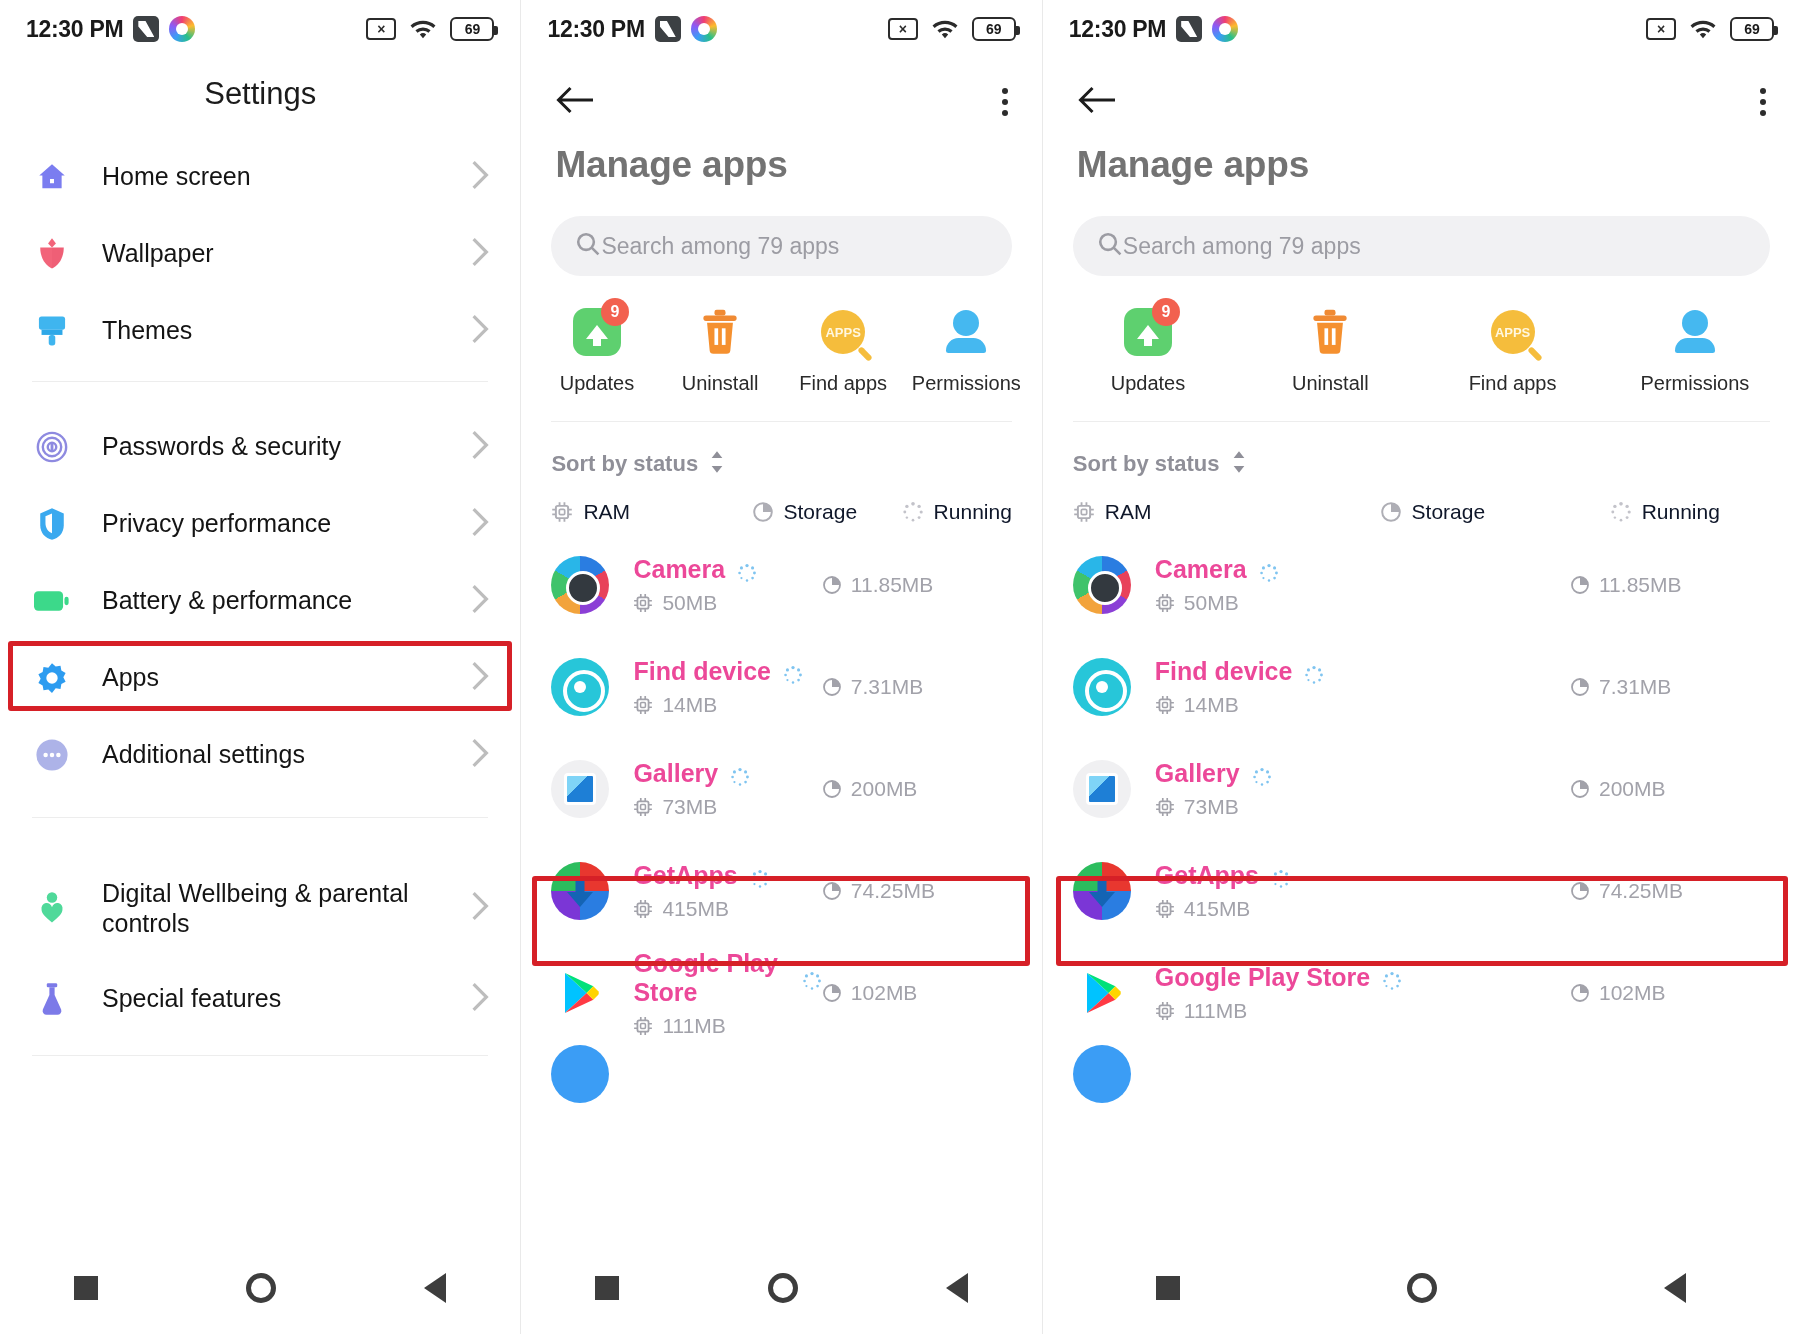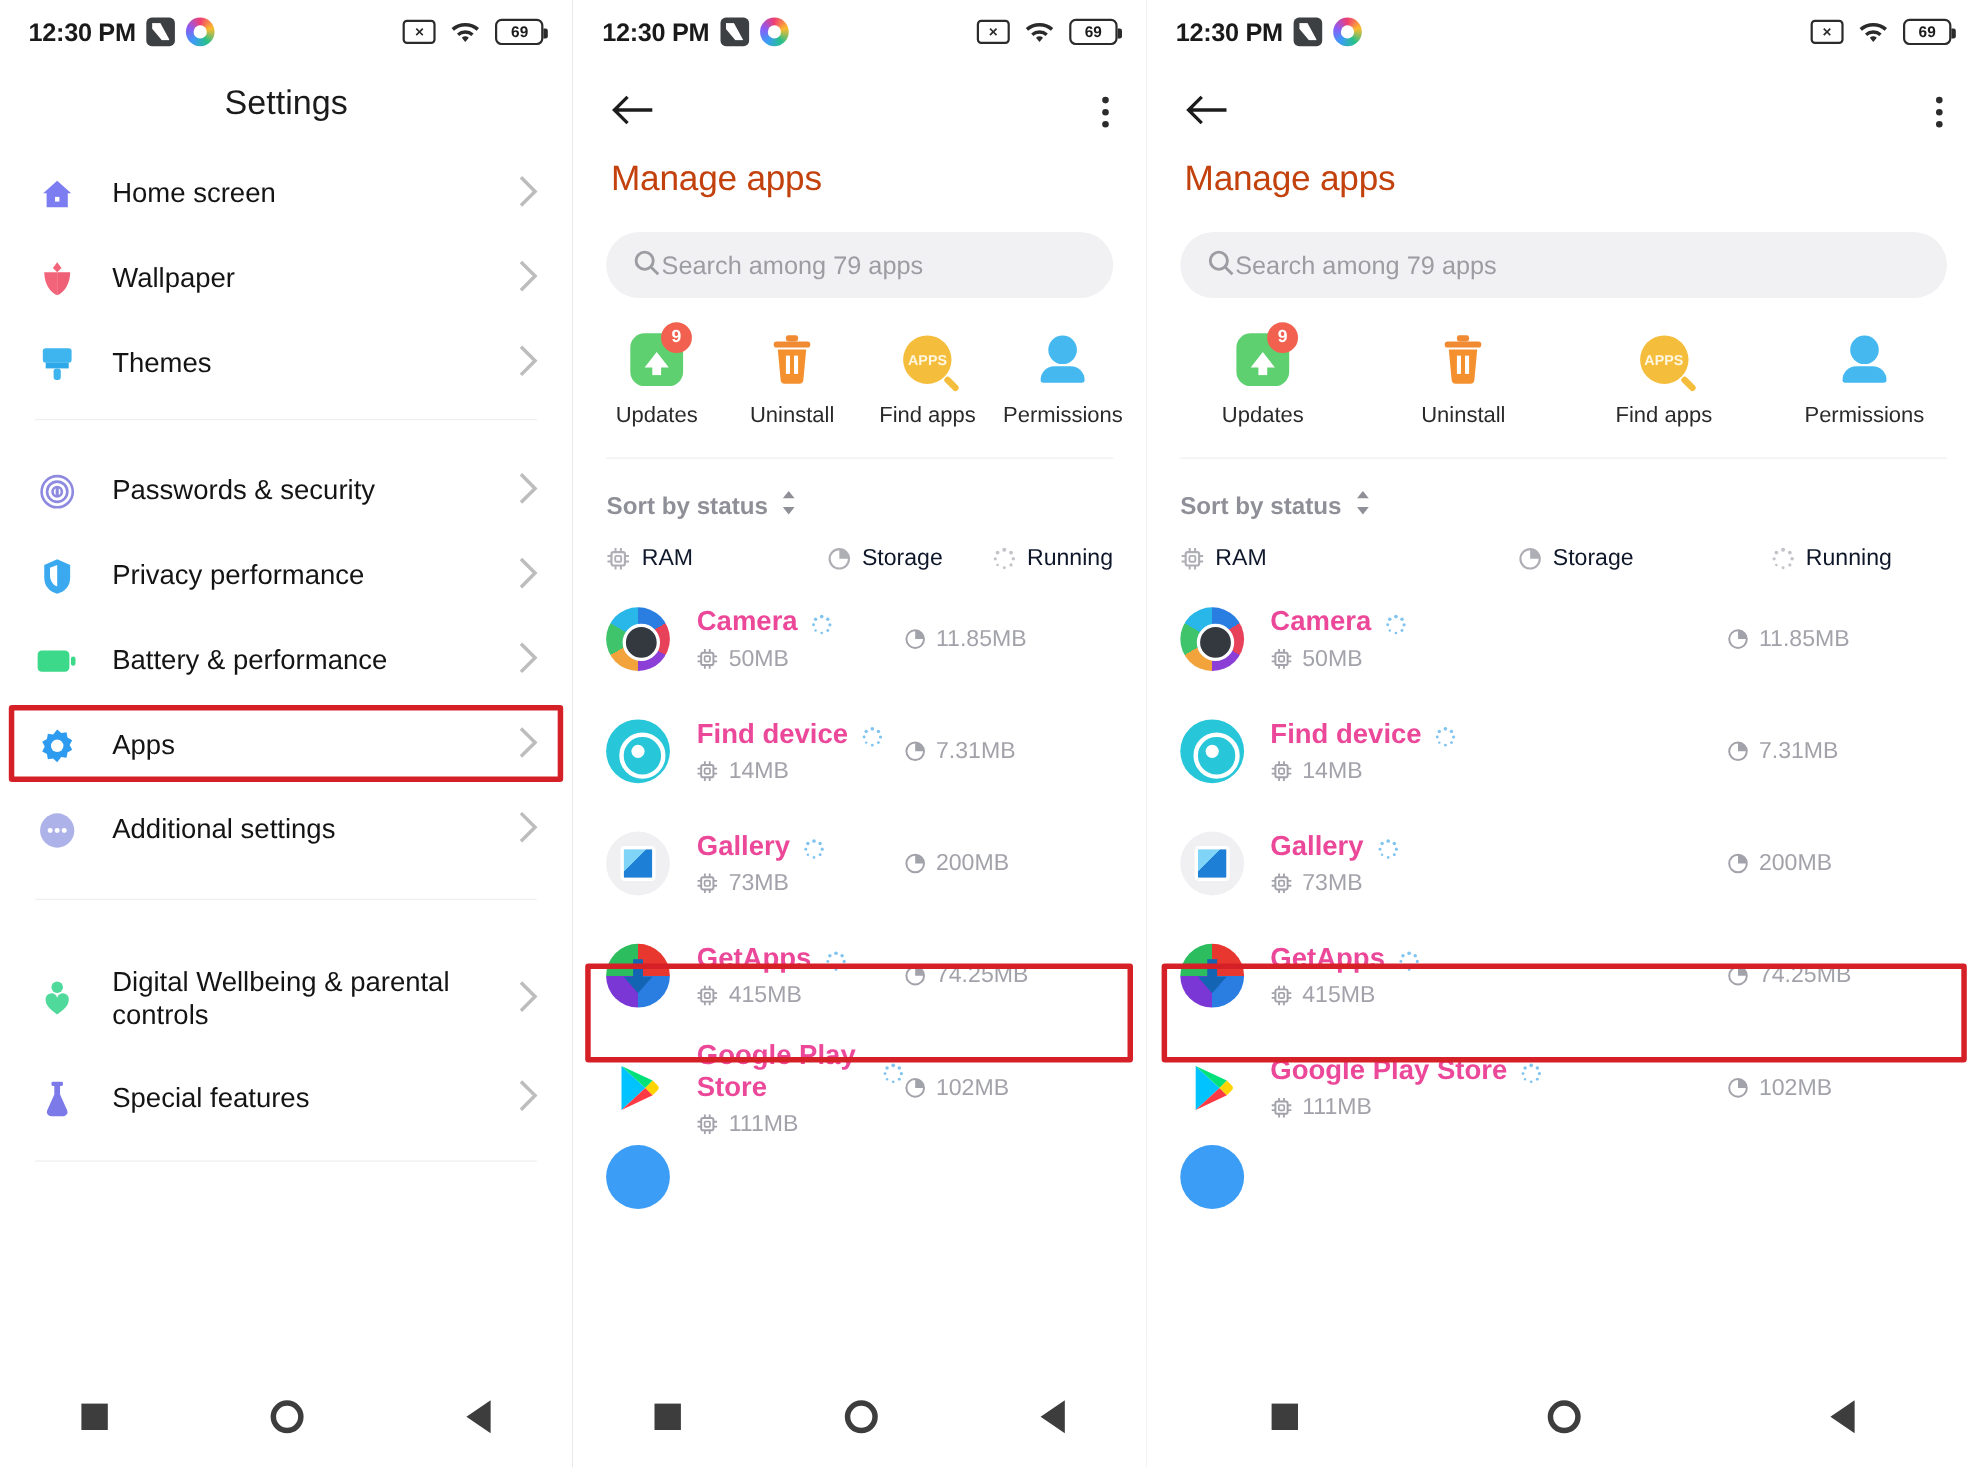--- a/index.html
+++ b/index.html
@@ -14,21 +14,21 @@
   .panel { position: relative; height: 1334px; background: #fff; }
   .panel-1 { width: 521px; }
   .panel-2 { width: 521px; }
   .panel-3 { width: 758px; }
 
   
   .statusbar {
     height: 58px; display: flex; align-items: center;
     padding: 0 26px; font-size: 23px; font-weight: bold; color: #1a1a1a;
   }
-  .sb-left { display: flex; gap: 10px; }
+  .sb-left { display: flex; align-items: center; gap: 10px; }
   .sb-right { margin-left: auto; display: flex; align-items: center; gap: 12px; }
   .sb-time { letter-spacing: -0.3px; }
 
   .icon-gpay {
     width: 26px; height: 26px; position: relative; display: inline-block;
     background: #3c4043; border-radius: 5px; overflow: hidden;
   }
   .icon-gpay::before {
     content: ""; position: absolute; left: 5px; top: 5px;
     width: 16px; height: 16px; background: #fff;
@@ -85,21 +85,21 @@
     position: absolute; border: 5px solid #d62027; border-radius: 3px;
     pointer-events: none;
   }
 
   
   .ma-top { display: flex; align-items: center; padding: 14px 34px 0; height: 74px; }
   .backarrow { cursor: pointer; }
   .kebab { margin-left: auto; display: flex; flex-direction: column; gap: 5px; }
   .kebab i { width: 6px; height: 6px; background: #2c2c2c; border-radius: 50%; display:block; }
 
-  .ma-title { font-size: 32px; color: #c2410c; font-weight: 400; padding: 12px 34px 0; letter-spacing: -0.2px; }
+  .ma-title { font-size: 37px; color: #737373; font-weight: 700; padding: 12px 34px 0; letter-spacing: -0.2px; }
 
   .searchbar {
     margin: 30px 30px 0; height: 60px; background: #f1f1f3; border-radius: 30px;
     display: flex; align-items: center; padding: 0 24px; gap: 0;
   }
   .searchbar .sph { font-size: 23px; color: #9c9ca3; }
 
   .actions { display: flex; padding: 28px 14px 0; }
   .action { flex: 1; display: flex; flex-direction: column; align-items: center; gap: 12px; }
   .action .alabel { font-size: 20px; color: #2a2a2a; }

